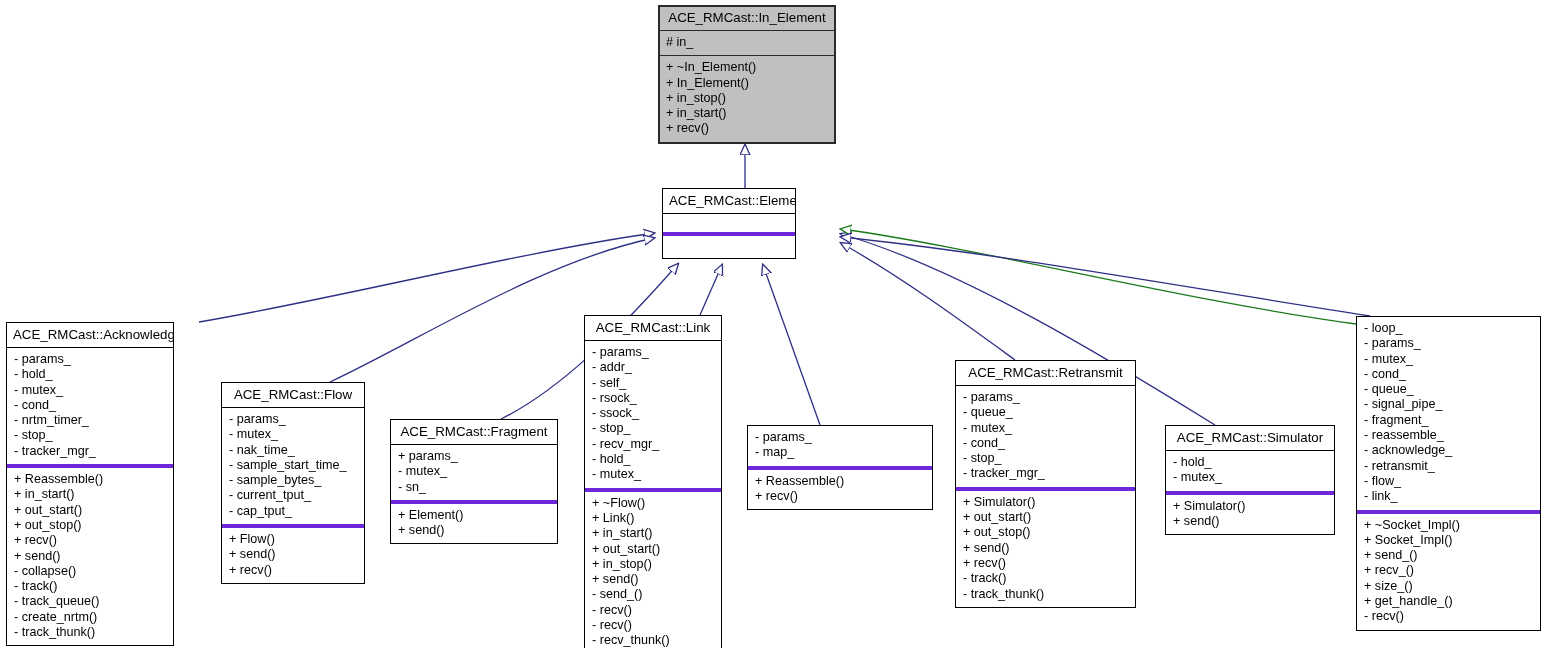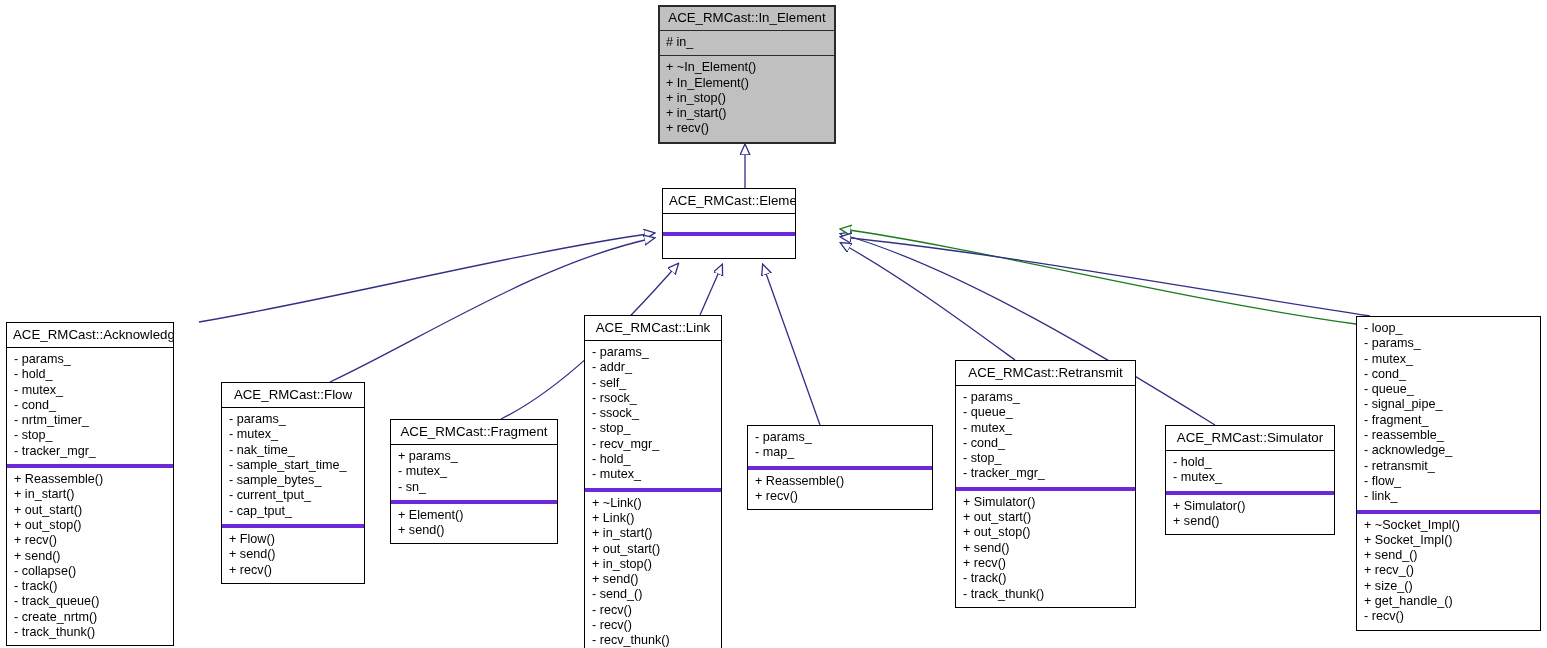--- a/index.html
+++ b/index.html
@@ -178,21 +178,21 @@
           <div class="uml-row">- addr_</div>
           <div class="uml-row">- self_</div>
           <div class="uml-row">- rsock_</div>
           <div class="uml-row">- ssock_</div>
           <div class="uml-row">- stop_</div>
           <div class="uml-row">- recv_mgr_</div>
           <div class="uml-row">- hold_</div>
           <div class="uml-row">- mutex_</div>
         </div>
         <div class="uml-section">
-          <div class="uml-row">+ ~Link()</div>
+          <div class="uml-row">+ ~Flow()</div>
           <div class="uml-row">+ Link()</div>
           <div class="uml-row">+ in_start()</div>
           <div class="uml-row">+ out_start()</div>
           <div class="uml-row">+ in_stop()</div>
           <div class="uml-row">+ send()</div>
           <div class="uml-row">- send_()</div>
           <div class="uml-row">- recv()</div>
           <div class="uml-row">- recv()</div>
           <div class="uml-row">- recv_thunk()</div>
         </div>

